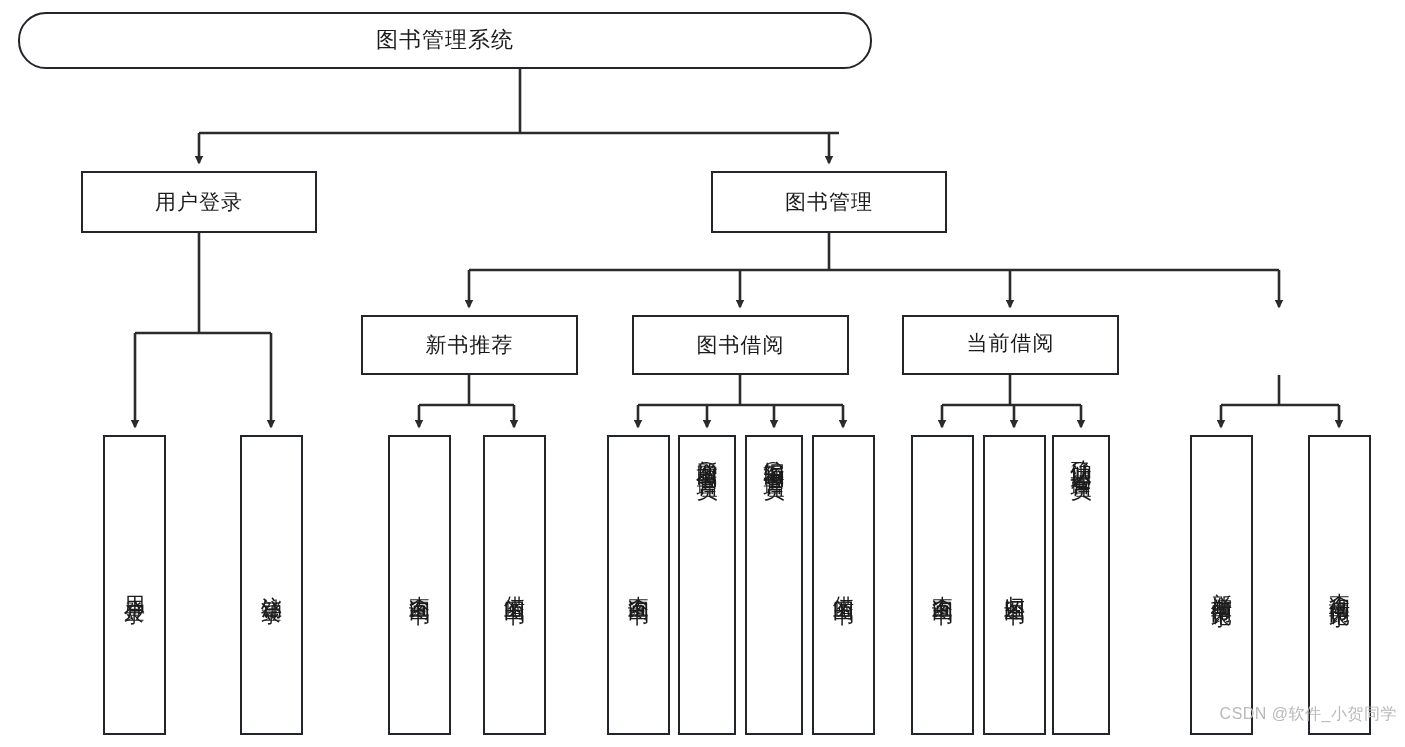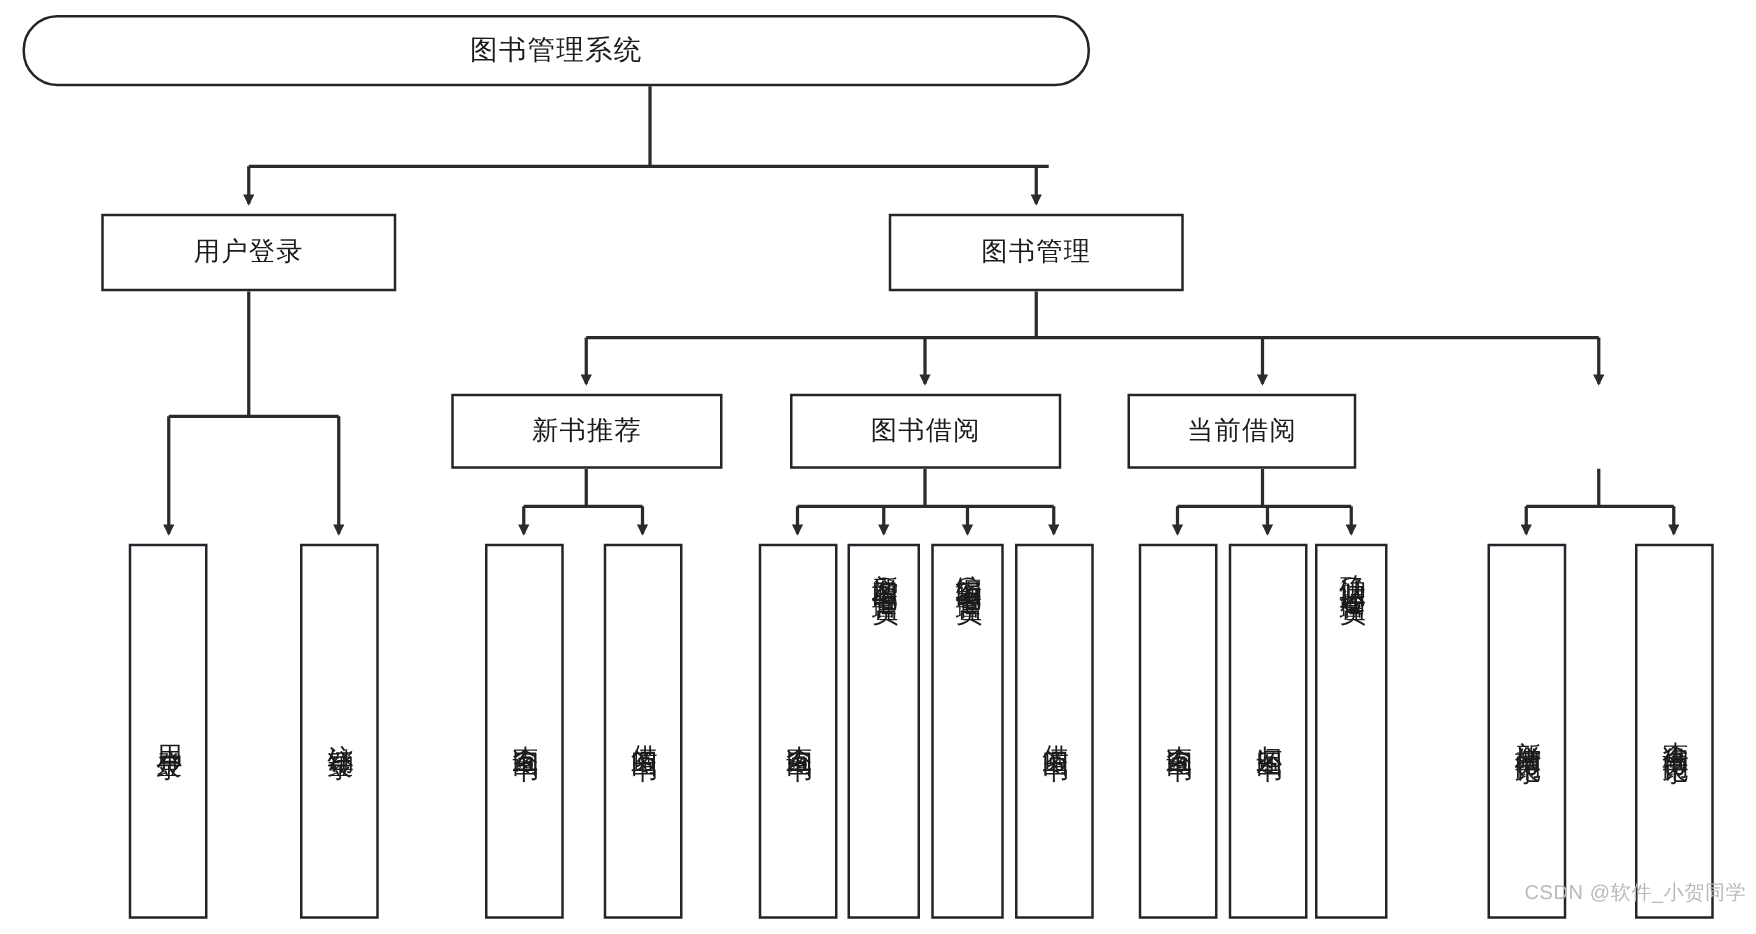--- a/index.html
+++ b/index.html
@@ -138,21 +138,21 @@
   <div class="node-box" style="left:711px; top:171px; width:236px; height:62px;">
     <span class="node-label">图书管理</span>
   </div>
 
   <div class="node-box" style="left:361px; top:315px; width:217px; height:60px;">
     <span class="node-label">新书推荐</span>
   </div>
   <div class="node-box" style="left:632px; top:315px; width:217px; height:60px;justify-content:center;">
     <span class="node-label">图书借阅</span>
   </div>
-  <div class="node-box" style="left:902px; top:315px; width:183px; height:60px;">
+  <div class="node-box" style="left:902px; top:315px; width:217px; height:60px;font-family:Liberation Mono, monospace;">
     <span class="node-label">当前借阅</span>
   </div>
 
   <div class="leaf-box centered" style="left:103px; top:435px; width:63px; height:300px;">
     <span class="node-label">用户登录</span>
   </div>
   <div class="leaf-box centered" style="left:240px; top:435px; width:63px; height:300px;">
     <span class="node-label">注销登录</span>
   </div>
 

